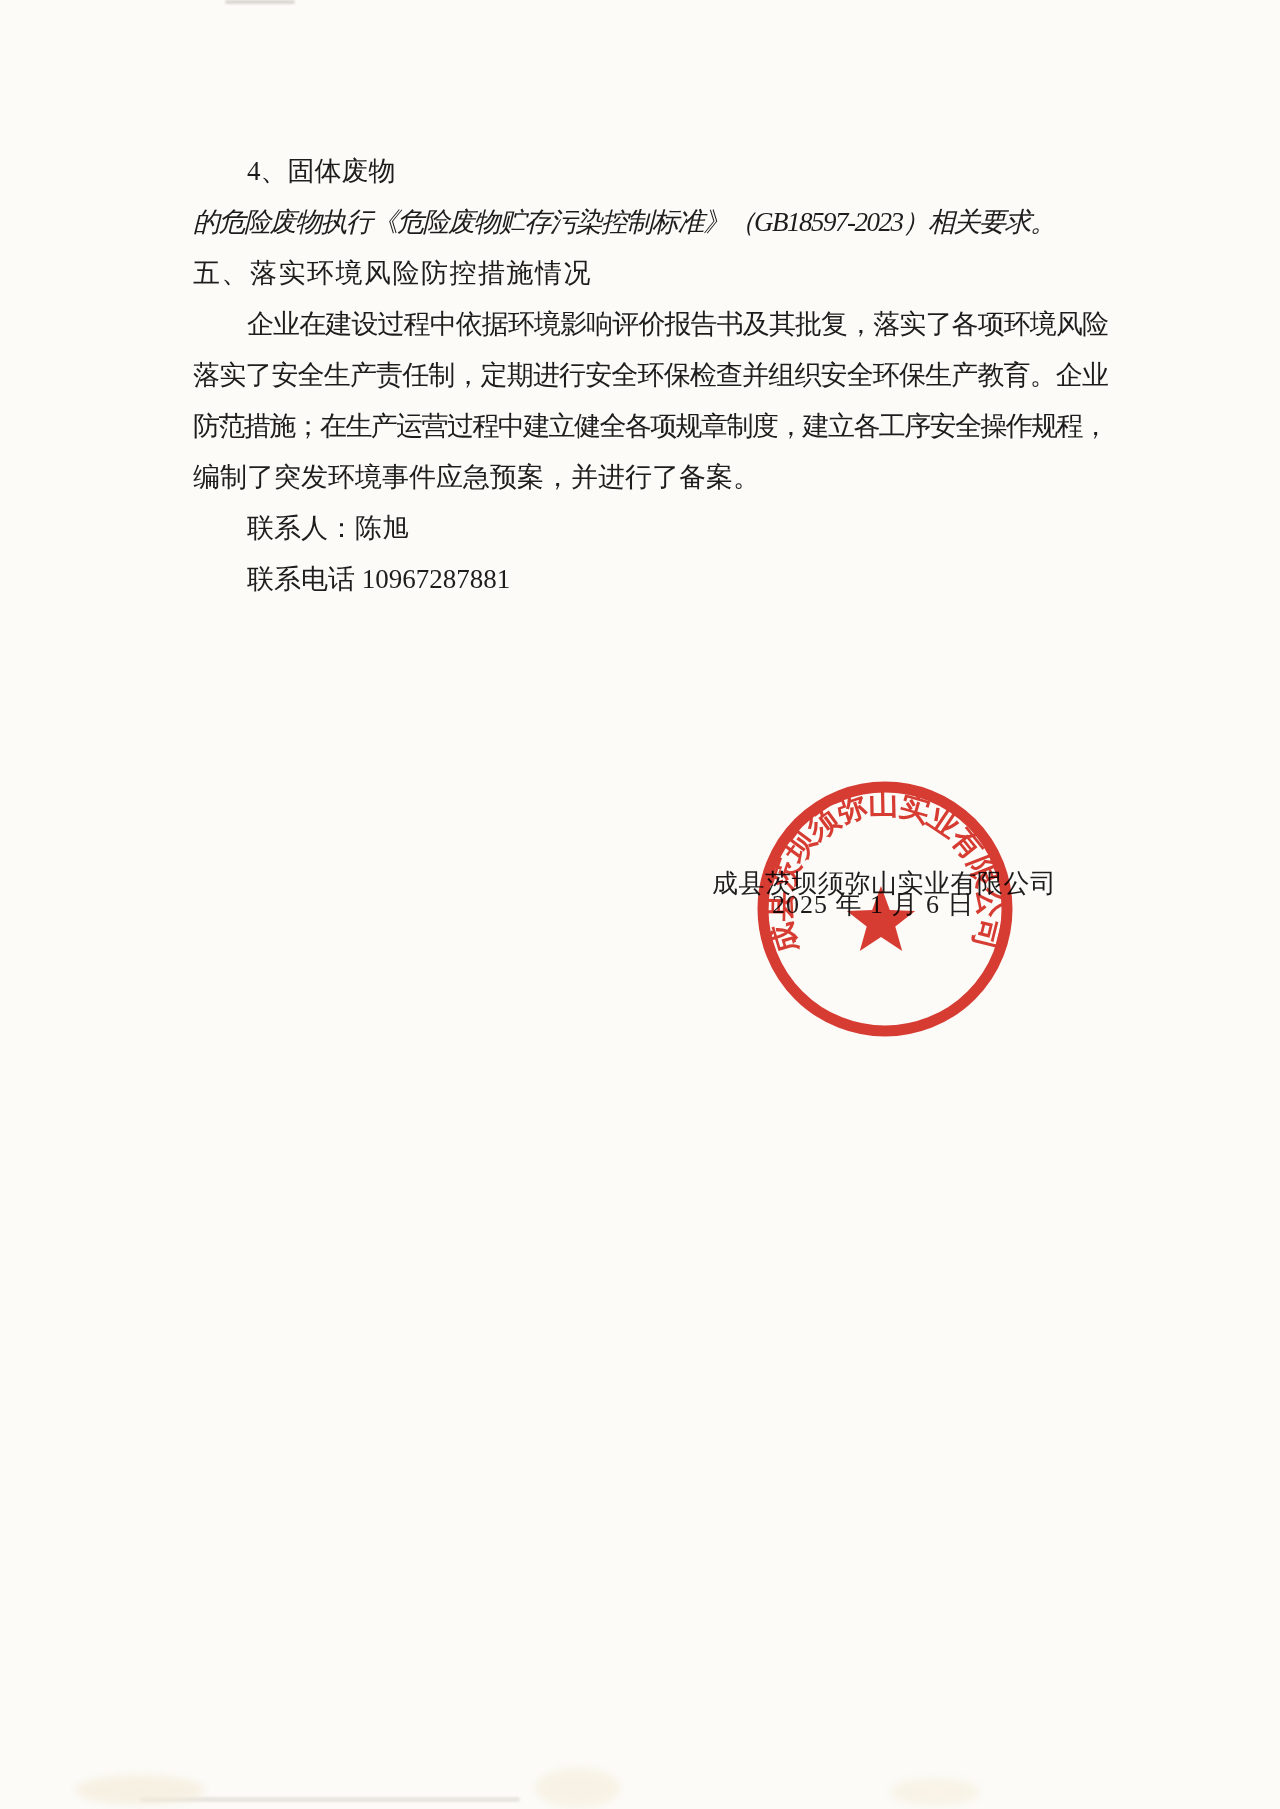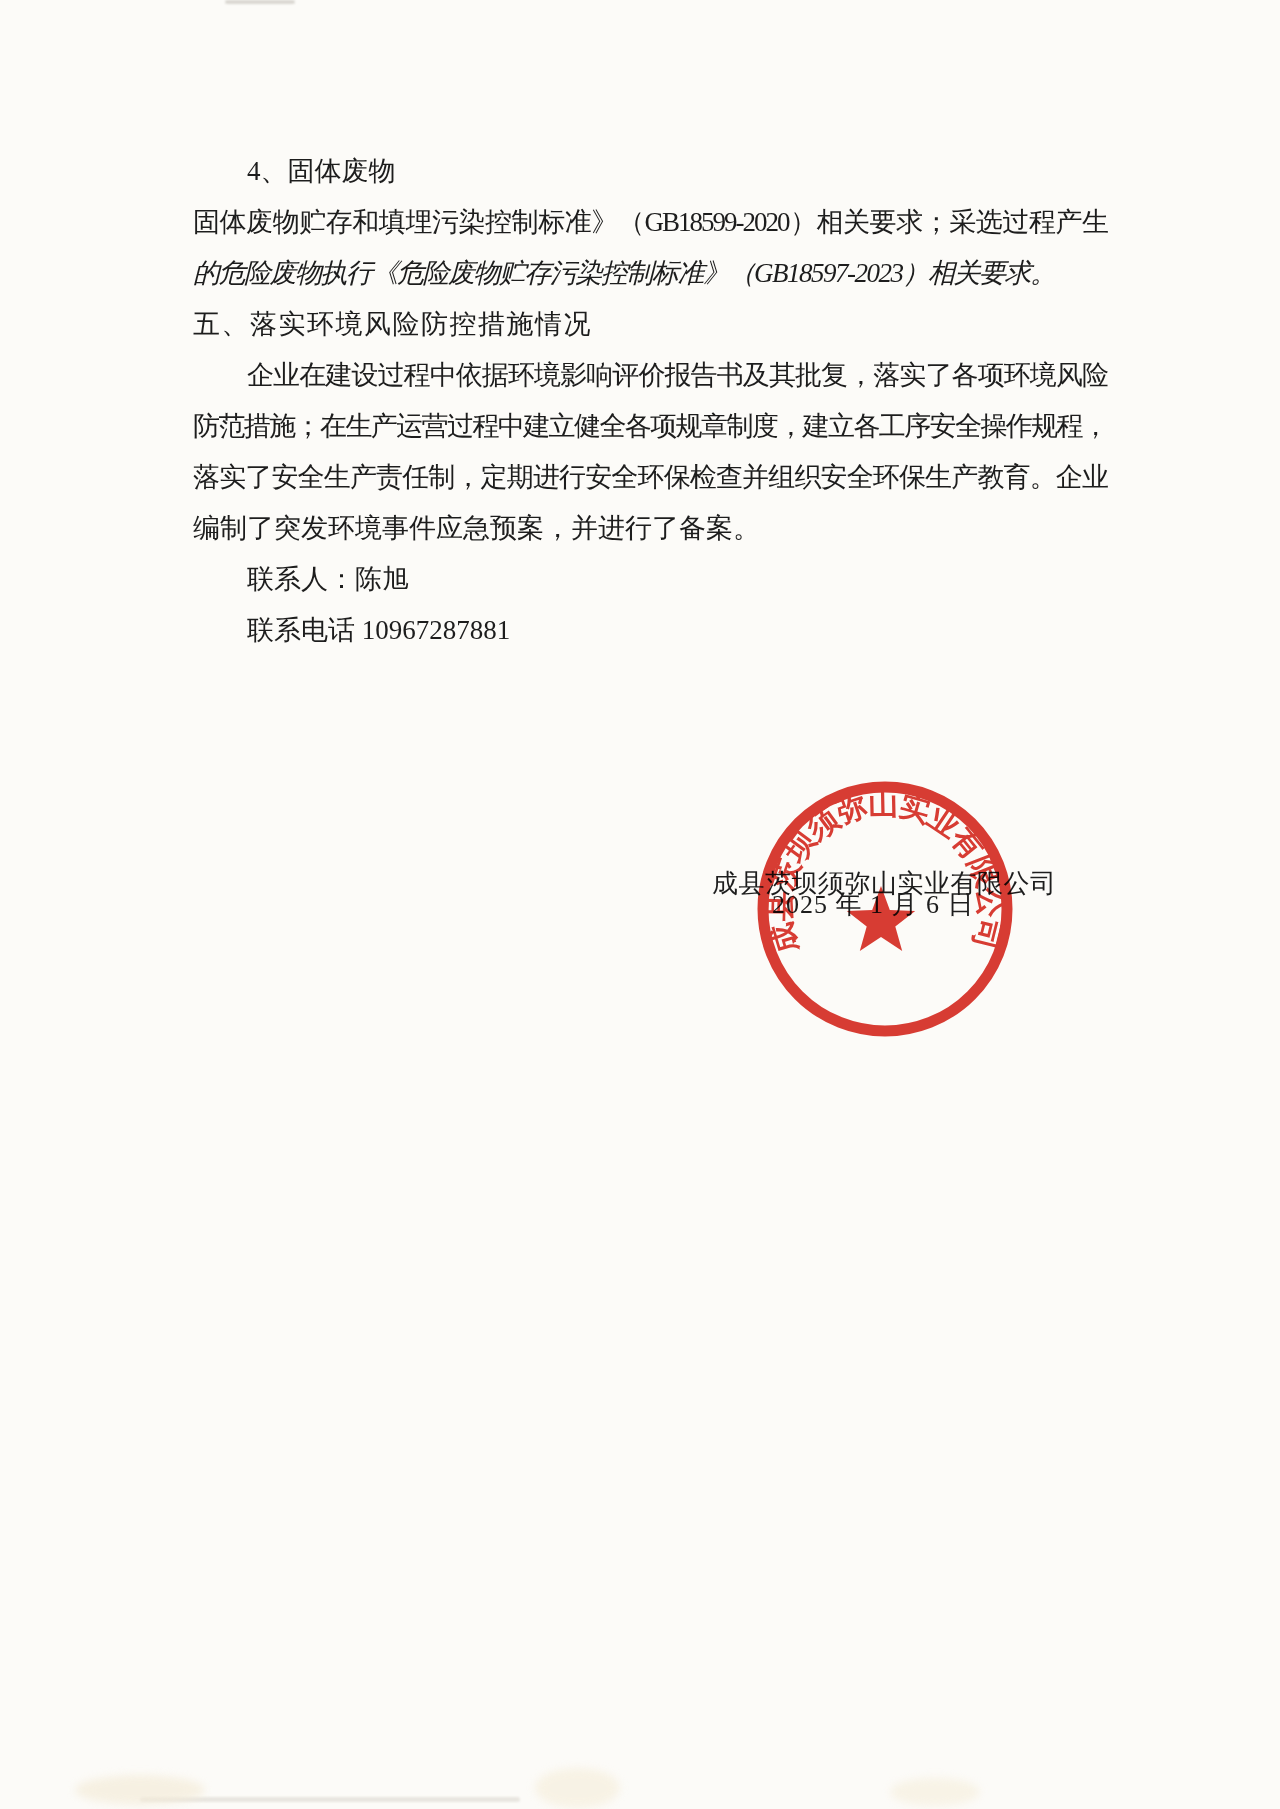--- a/index.html
+++ b/index.html
@@ -94,26 +94,25 @@
     filter: blur(4px);
   }
 </style>
 </head>
 <body>
 
 <div class="page">
 
   <div class="content">
     <div class="line indent">4、固体废物</div>
-    <div class="line fill">固体废物贮存和填埋污染控制标准》（GB18599-2020）相关要求；采选过程产生</div>
     <div class="line tight">的危险废物执行《危险废物贮存污染控制标准》（GB18597-2023）相关要求。</div>
     <div class="line heading">五、落实环境风险防控措施情况</div>
     <div class="line indent fill">企业在建设过程中依据环境影响评价报告书及其批复，落实了各项环境风险</div>
+    <div class="line fill">落实了安全生产责任制，定期进行安全环保检查并组织安全环保生产教育。企业</div>
     <div class="line fill">防范措施；在生产运营过程中建立健全各项规章制度，建立各工序安全操作规程，</div>
-    <div class="line fill">落实了安全生产责任制，定期进行安全环保检查并组织安全环保生产教育。企业</div>
     <div class="line">编制了突发环境事件应急预案，并进行了备案。</div>
     <div class="line indent">联系人：陈旭</div>
     <div class="line indent">联系电话 10967287881</div>
   </div>
 
   <div class="sig-company">成县茨坝须弥山实业有限公司</div>
   <div class="sig-date">2025 年 1 月 6 日</div>
 
   <div class="seal">
     <svg viewBox="0 0 256 256" xmlns="http://www.w3.org/2000/svg" xmlns:xlink="http://www.w3.org/1999/xlink">

